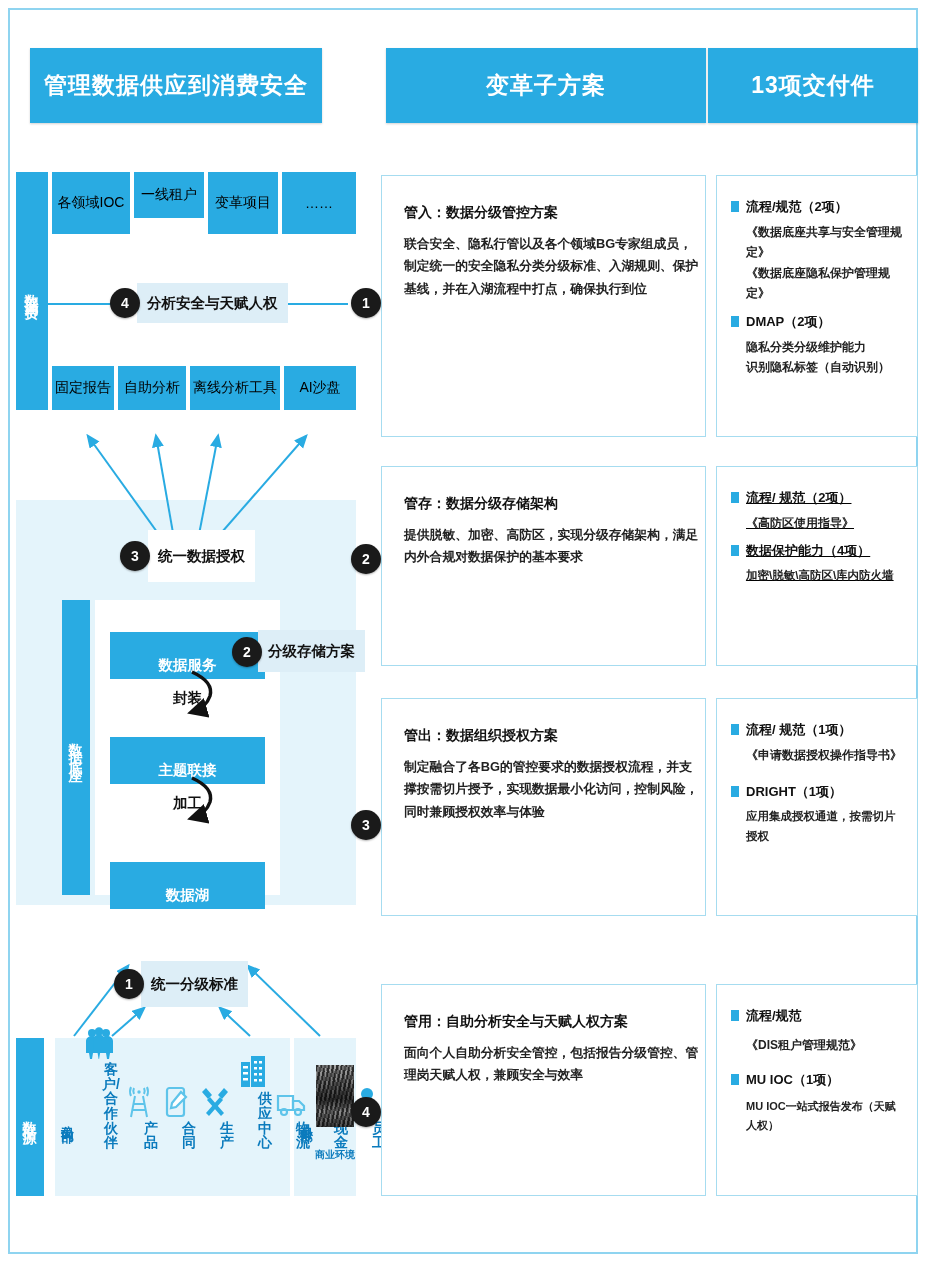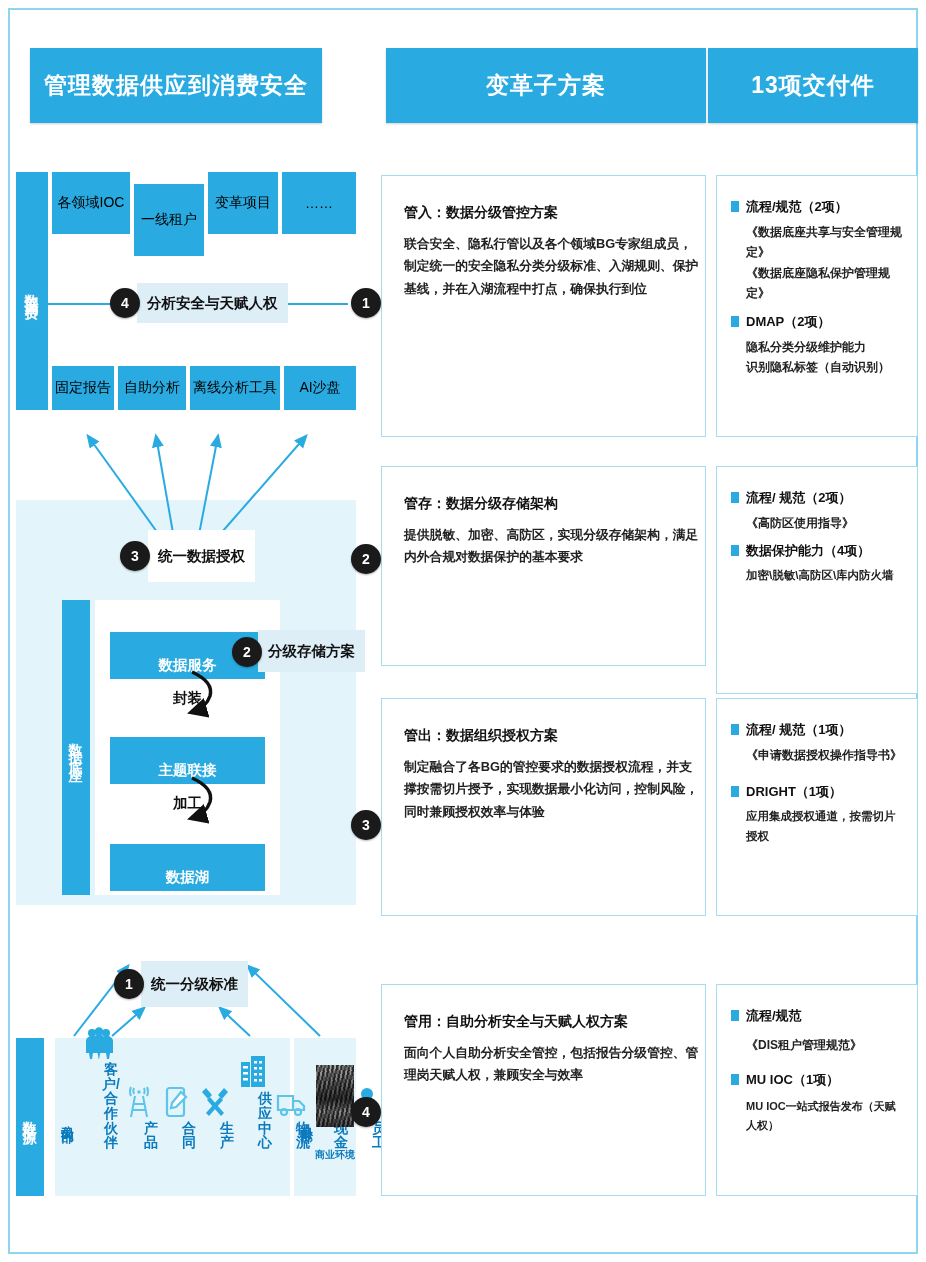--- a/index.html
+++ b/index.html
@@ -116,21 +116,21 @@
 
 <div class="page-frame"></div>
 
 <div class="hdr" id="hdr1">管理数据供应到消费安全</div>
 <div class="hdr" id="hdr2">变革子方案</div>
 <div class="hdr" id="hdr3">13项交付件</div>
 
 <div class="vlabel" style="left:16px;top:172px;width:32px;height:238px;">数据消费</div>
 
 <div class="cbox" style="left:52px;top:172px;width:78px;height:62px;">各领域IOC</div>
-<div class="cbox" style="left:134px;top:184px;width:70px;height:72px;">一线租户</div>
+<div class="cbox" style="left:134px;top:172px;width:70px;height:46px;">一线租户</div>
 <div class="cbox" style="left:208px;top:172px;width:70px;height:62px;">变革项目</div>
 <div class="cbox" style="left:282px;top:172px;width:74px;height:62px;">……</div>
 
 <div class="hline" style="left:48px;top:303px;width:300px;"></div>
 <div class="badge" style="left:110px;top:288px;">4</div>
 <div class="callout" style="left:137px;top:283px;height:40px;">分析安全与天赋人权</div>
 
 <div class="cbox" style="left:52px;top:366px;width:62px;height:44px;">固定报告</div>
 <div class="cbox" style="left:118px;top:366px;width:68px;height:44px;">自助分析</div>
 <div class="cbox" style="left:190px;top:366px;width:90px;height:44px;">离线分析工具</div>
@@ -141,21 +141,21 @@
 <div class="badge" style="left:120px;top:541px;">3</div>
 <div class="callout" style="left:148px;top:530px;height:52px;background:#ffffff;">统一数据授权</div>
 
 <div class="vlabel" style="left:62px;top:600px;width:28px;height:295px;letter-spacing:8px;">数据底座</div>
 <div class="base-inner"></div>
 
 <div class="layer" style="top:632px;">数据服务</div>
 <div class="between" style="top:679px;">封装</div>
 <div class="layer" style="top:737px;">主题联接</div>
 <div class="between" style="top:784px;">加工</div>
-<div class="layer" style="top:844px;">数据湖</div>
+<div class="layer" style="top:862px;">数据湖</div>
 
 <div class="badge" style="left:232px;top:637px;">2</div>
 <div class="callout" style="left:258px;top:630px;height:42px;">分级存储方案</div>
 
 <div class="badge" style="left:114px;top:969px;">1</div>
 <div class="callout" style="left:141px;top:961px;height:46px;">统一分级标准</div>
 
 <div class="src-inner"></div>
 <div class="src-outer"></div>
 <div class="vlabel" style="left:16px;top:1038px;width:28px;height:158px;letter-spacing:5px;">数据源</div>
@@ -353,21 +353,21 @@
   <div class="d-sub">《数据底座隐私保护管理规定》</div>
   <div class="d-gap"></div>
   <div class="d-head">
     <span class="sq"></span>
     <span>DMAP（2项）</span>
   </div>
   <div class="d-sub">隐私分类分级维护能力</div>
   <div class="d-sub">识别隐私标签（自动识别）</div>
 </div>
 
-<div class="dcard" style="top:466px;height:228px;">
+<div class="dcard" style="top:466px;height:200px;text-decoration:underline;">
   <div class="d-head">
     <span class="sq"></span>
     <span>流程/ 规范（2项）</span>
   </div>
   <div class="d-sub">《高防区使用指导》</div>
   <div class="d-gap"></div>
   <div class="d-head">
     <span class="sq"></span>
     <span>数据保护能力（4项）</span>
   </div>

